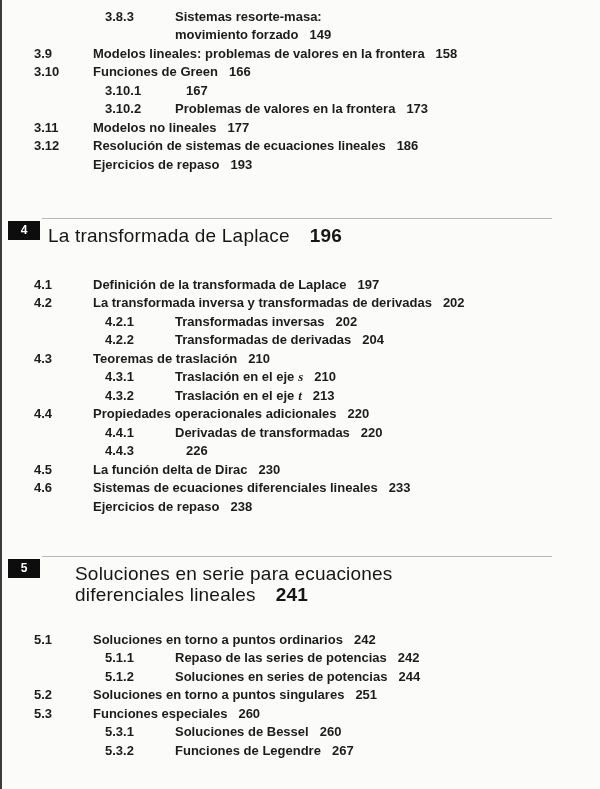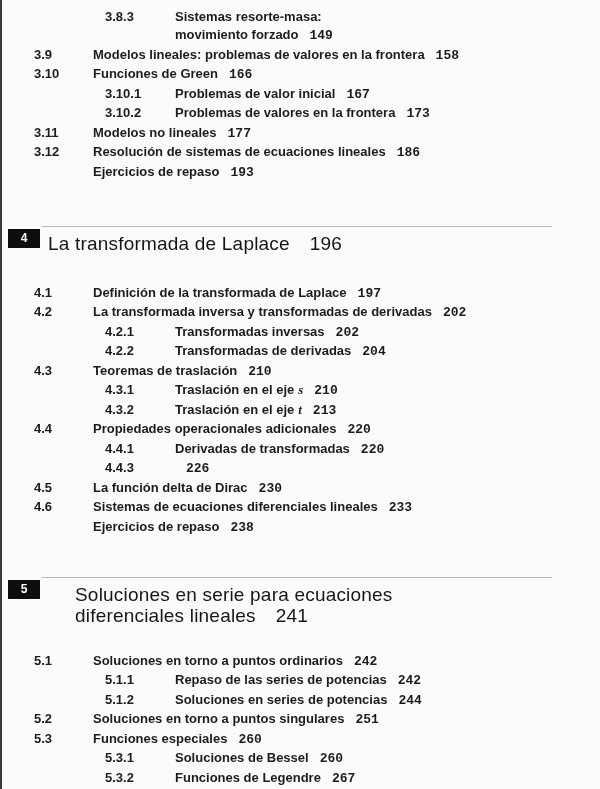--- a/index.html
+++ b/index.html
@@ -23,21 +23,21 @@
     font-size:13px; font-weight:700;
     line-height:14px; margin-bottom:4.5px;
     color:#1c1c1c;
   }
   .row .num { flex:0 0 auto; }
   .row.lvl1 { padding-left:34px; }
   .row.lvl1 .num { width:59px; }
   .row.lvl2 { padding-left:105px; }
   .row.lvl2 .num { width:70px; }
   .row .title { white-space:nowrap; }
-  .row .pg { margin-left:11px;font-family:Liberation Mono, monospace; }
+  .row .pg { margin-left:11px; }
   .row .var {
     font-family:"Liberation Serif", serif;
     font-style:italic; font-weight:700;
     margin-left:4px;
   }
   .titleblock .tline { display:block; }
   .titleblock .tline + .tline { margin-top:4px; }
   .titleblock .pg { margin-left:11px; }
   
   .chapter {
@@ -52,21 +52,21 @@
     position:absolute; left:8px; top:3px;
     width:32px; height:19px;
     background:#0d0d0d; color:#ffffff;
     display:flex; align-items:center; justify-content:center;
     font-size:12px; font-weight:700;
   }
   .chapter .ctitle {
     font-size:19px; font-weight:400; color:#161616;
     line-height:21px; letter-spacing:.2px;
   }
-  .chapter .cpage { margin-left:20px; font-weight:400; }
+  .chapter .cpage { margin-left:20px; font-weight:700; }
   .chapter.ch4 { margin-top:46px; margin-bottom:32px; padding-left:48px; }
   .chapter.ch5 { margin-top:42px; margin-bottom:28px; padding-left:75px; }
 </style>
 </head>
 <body>
 
 <div class="sheet">
   <div class="edge-line"></div>
 
   <div class="row lvl2">
@@ -81,21 +81,20 @@
     <span class="title">Modelos lineales: problemas de valores en la frontera</span>
     <span class="pg">158</span>
   </div>
   <div class="row lvl1">
     <span class="num">3.10</span>
     <span class="title">Funciones de Green</span>
     <span class="pg">166</span>
   </div>
   <div class="row lvl2">
     <span class="num">3.10.1</span>
-    <span class="title">Problemas de valor inicial</span>
     <span class="pg">167</span>
   </div>
   <div class="row lvl2">
     <span class="num">3.10.2</span>
     <span class="title">Problemas de valores en la frontera</span>
     <span class="pg">173</span>
   </div>
   <div class="row lvl1">
     <span class="num">3.11</span>
     <span class="title">Modelos no lineales</span>

